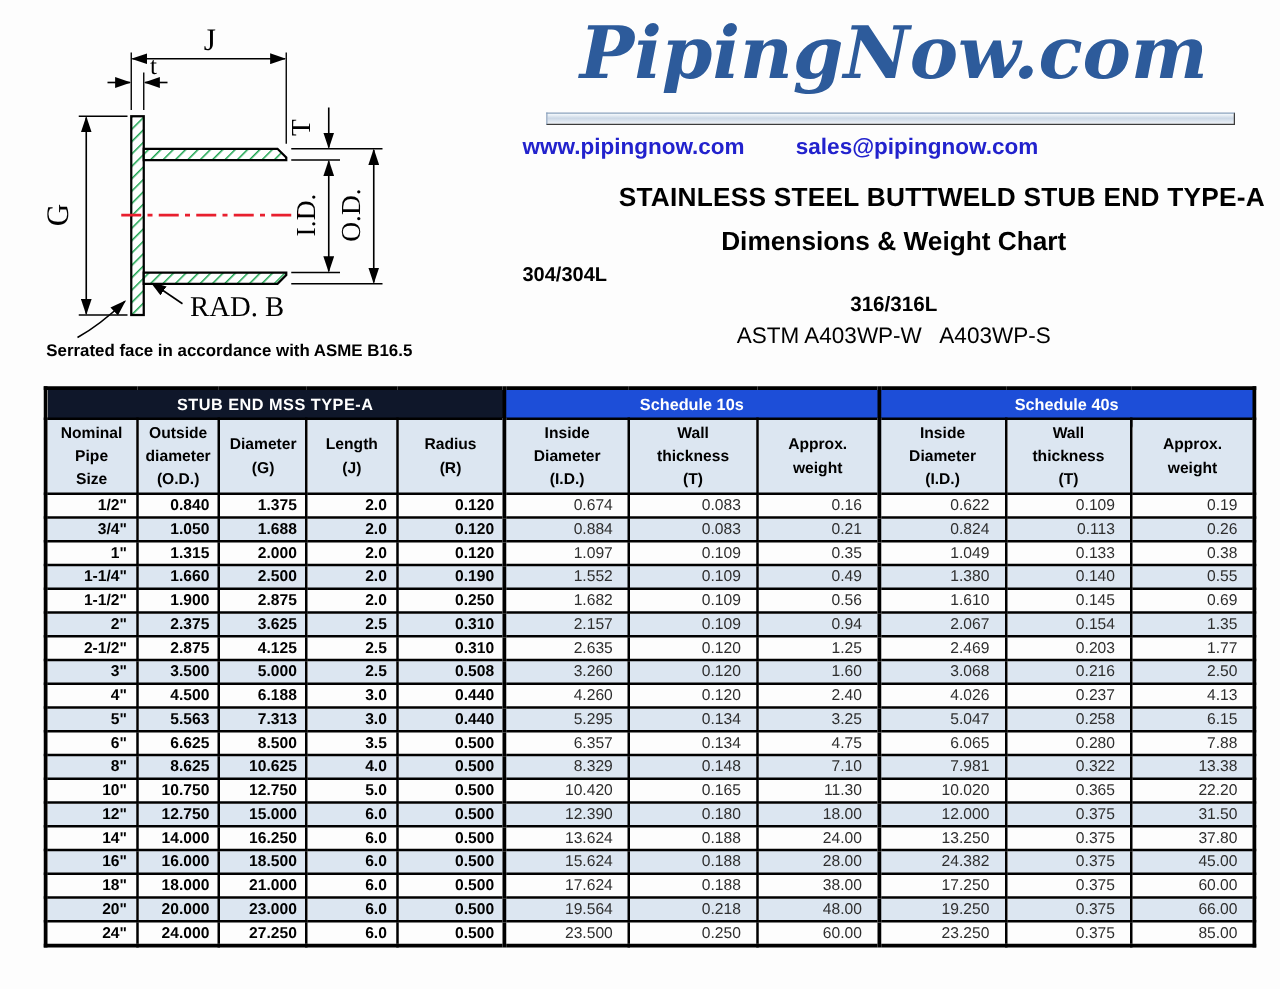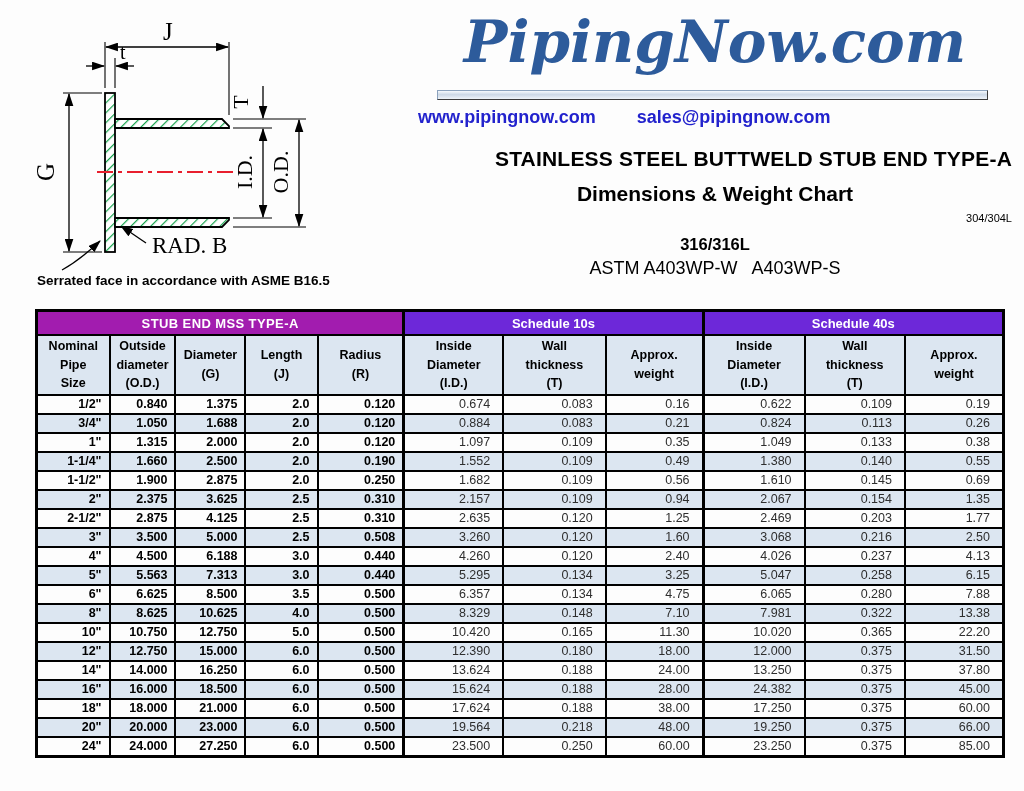--- a/index.html
+++ b/index.html
@@ -28,42 +28,42 @@
   }
   .links {
     position:absolute; top:107px; left:0; width:100%; text-align:left;
     font-weight:bold; font-size:18px; color:#2222cd; white-space:nowrap;
   }
   .links .lnk + .lnk { margin-left:36px; }
   .title1 { position:absolute; top:147px; left:0; width:100%; text-align:right;
     font-weight:bold; font-size:21px; letter-spacing:0.2px; }
   .title2 { position:absolute; top:182px; left:0; width:100%; text-align:center;
     font-weight:bold; font-size:21px; }
-  .grade1 { position:absolute; top:212px; left:0; width:100%; text-align:right;
-    font-weight:normal; font-size:11px; }
+  .grade1 { position:absolute; top:212px; left:0; width:100%; text-align:left;
+    font-weight:bold; font-size:16px; }
   .grade2 { position:absolute; top:235px; left:0; width:100%; text-align:center;
     font-weight:bold; font-size:16.5px; }
   .spec   { position:absolute; top:258px; left:0; width:100%; text-align:center;
     font-weight:normal; font-size:18px; white-space:pre; }
 
   .unit-note {
     position:absolute; left:35px; top:287px; width:958px; text-align:right;
     font-weight:bold; font-size:13.5px;margin-top:44px;
   }
 
   
   .chart {
     position:absolute; left:35px; top:309px; width:970px;
     border-collapse:collapse; table-layout:fixed; border:3px solid #000;
     font-family:"Liberation Sans", sans-serif;
   }
   .chart th, .chart td { border:2px solid #000; overflow:hidden; }
   .groups th { height:22px; font-size:13px; font-weight:bold; padding:0; text-align:center; }
-  .g-left   { background:#a21caf; color:#fff; letter-spacing:0.4px; }
-  .g-sched  { background:#6d28d9; color:#fff; }
+  .g-left   { background:#0f172a; color:#fff; letter-spacing:0.4px; }
+  .g-sched  { background:#1d4ed8; color:#fff; }
   .heads th {
     background:#dce6f1; height:58px; font-size:12.5px; font-weight:bold;
     line-height:1.5; white-space:pre-line; text-align:center; vertical-align:middle; padding:0;
   }
   .chart tbody td {
     height:17px; line-height:17px; font-size:12.5px; text-align:right;
     white-space:nowrap; padding:0 12px 0 0;
   }
   .chart tbody tr:nth-child(even) { background:#dce6f1; }
   .chart tbody td.dim { font-weight:bold; color:#000; padding-right:7px; }

